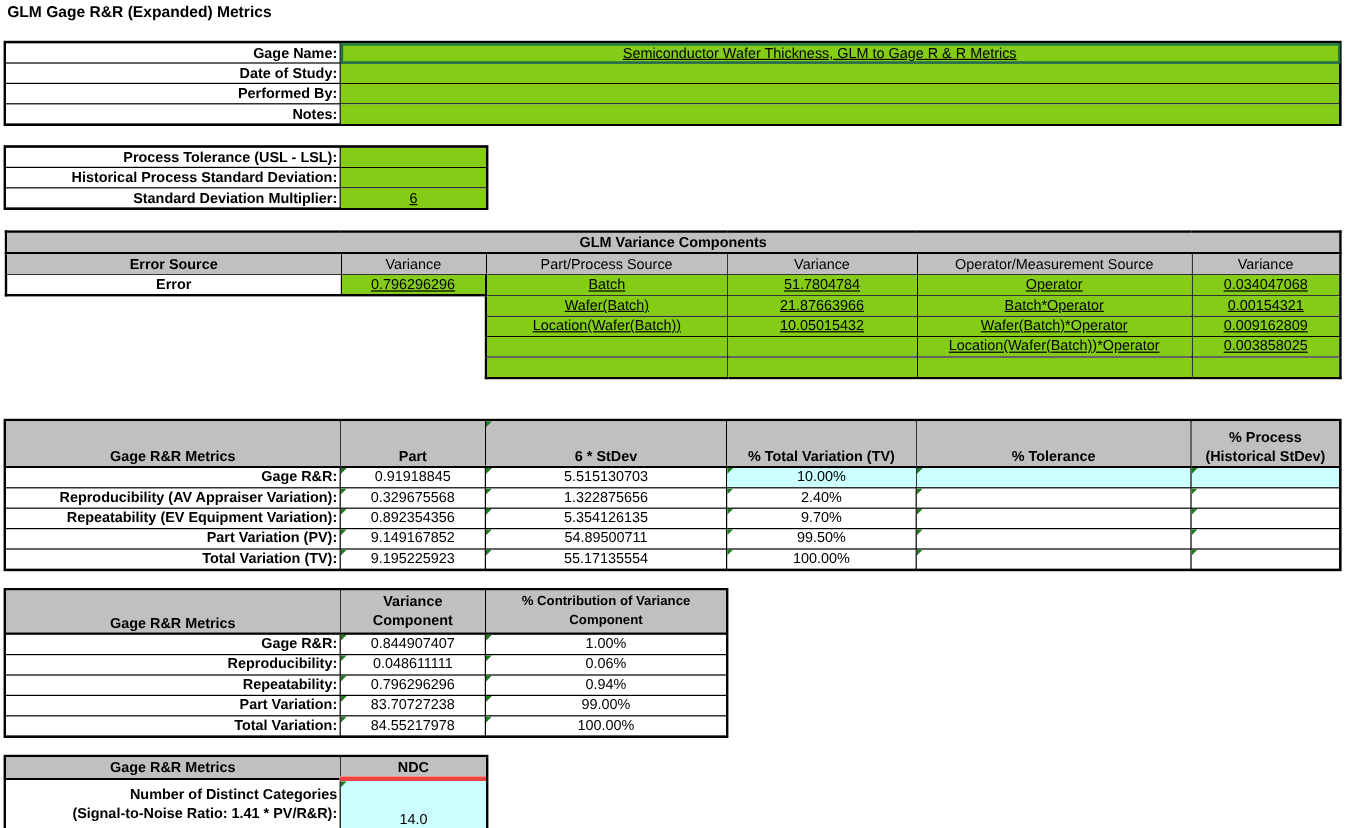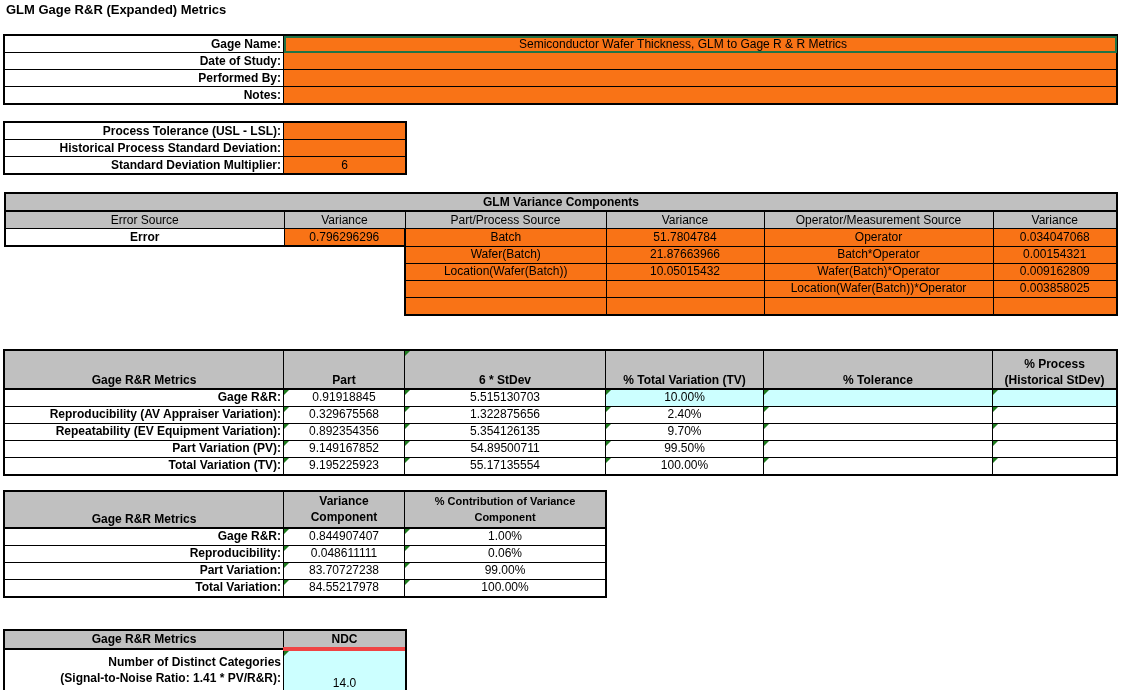--- a/index.html
+++ b/index.html
@@ -5,21 +5,21 @@
   html, body { margin:0; padding:0; background:#ffffff; }
   body { width:1138px; height:690px; position:relative; overflow:hidden;
          font-family:"Liberation Sans", sans-serif; font-size:12px; color:#000; }
   .title { position:absolute; left:6px; top:2px; font-weight:bold; font-size:13px; }
   table { border-collapse:collapse; position:absolute; table-layout:fixed; }
   td { padding:0 2px; height:16px; line-height:15px; border:1px solid #000; white-space:nowrap; overflow:hidden; position:relative; }
   .outer { outline:2px solid #000; outline-offset:-1px; }
   .r { text-align:right; font-weight:bold; }
   .c { text-align:center; }
   .b { font-weight:bold; }
-  .y { background:#f97316; }
+  .y { background:#84cc16;text-decoration:underline; }
   .g { background:#c0c0c0; }
   .cy { background:#ccffff; }
   .nb { border:none; }
   .tri::before { content:""; position:absolute; left:0; top:0; width:0; height:0;
     border-top:5px solid #1e7b1e; border-right:5px solid transparent; }
   .sel { outline:2px solid #217346; outline-offset:-2px; }
 </style>
 </head>
 <body>
 
@@ -78,21 +78,21 @@
       <col style="width:201px">
     <col style="width:158px">
       <col style="width:229px">
       <col style="width:124px">
   </colgroup>
   <tbody>
       <tr>
     <td colspan="6" class="g c b" style="border:2px solid #000;margin-left:24px;">GLM Variance Components</td>
   </tr>
   <tr>
-    <td class="g c" style="border-left:2px solid #000;">Error Source</td>
+    <td class="g c" style="border-left:2px solid #000;font-weight:bold;">Error Source</td>
     <td class="g c">Variance</td>
     <td class="g c">Part/Process Source</td>
     <td class="g c">Variance</td>
     <td class="g c">Operator/Measurement Source</td>
     <td class="g c" style="border-right:2px solid #000;">Variance</td>
   </tr>
   <tr>
     <td class="c b" style="border-left:2px solid #000; border-bottom:2px solid #000;">Error</td>
     <td class="c y" style="border-bottom:2px solid #000;">0.796296296</td>
     <td class="c y" style="border-left:2px solid #000;">Batch</td>
@@ -217,20 +217,25 @@
     <td class="r">Gage R&amp;R:</td>
     <td class="c tri">0.844907407</td>
     <td class="c tri">1.00%</td>
   </tr>
   <tr>
     <td class="r">Reproducibility:</td>
     <td class="c tri">0.048611111</td>
     <td class="c tri">0.06%</td>
   </tr>
   <tr>
+    <td class="r">Repeatability:</td>
+    <td class="c tri">0.796296296</td>
+    <td class="c tri">0.94%</td>
+  </tr>
+  <tr>
     <td class="r">Part Variation:</td>
     <td class="c tri">83.70727238</td>
     <td class="c tri">99.00%</td>
   </tr>
   <tr>
     <td class="r">Total Variation:</td>
     <td class="c tri">84.55217978</td>
     <td class="c tri">100.00%</td>
   </tr>
 </tbody>

